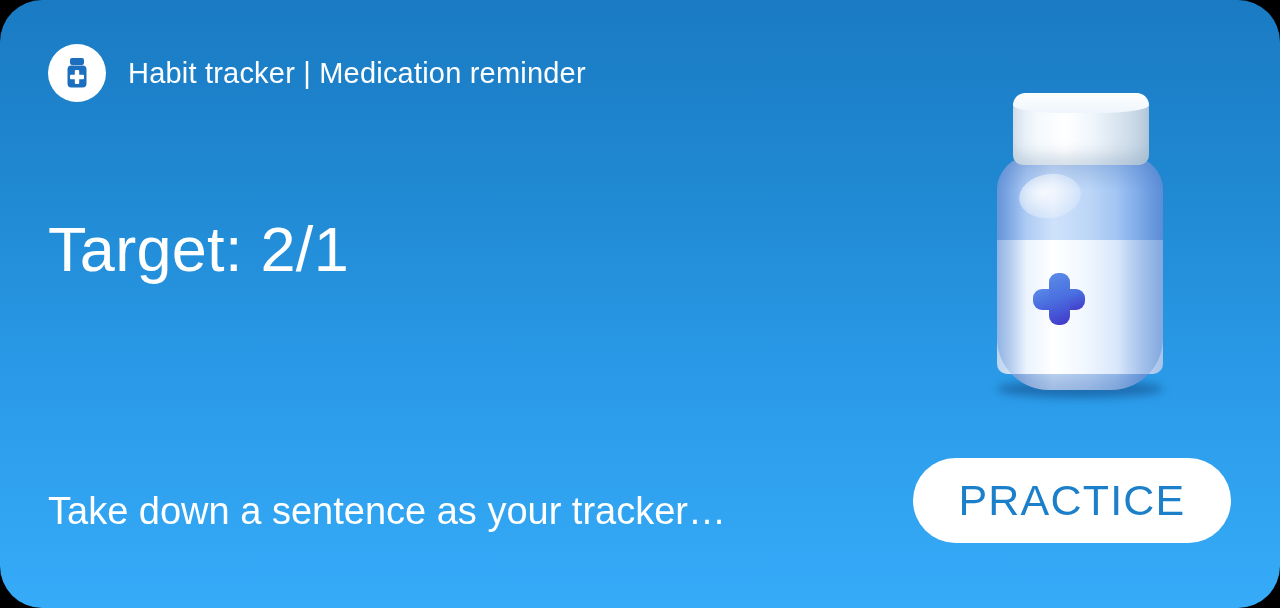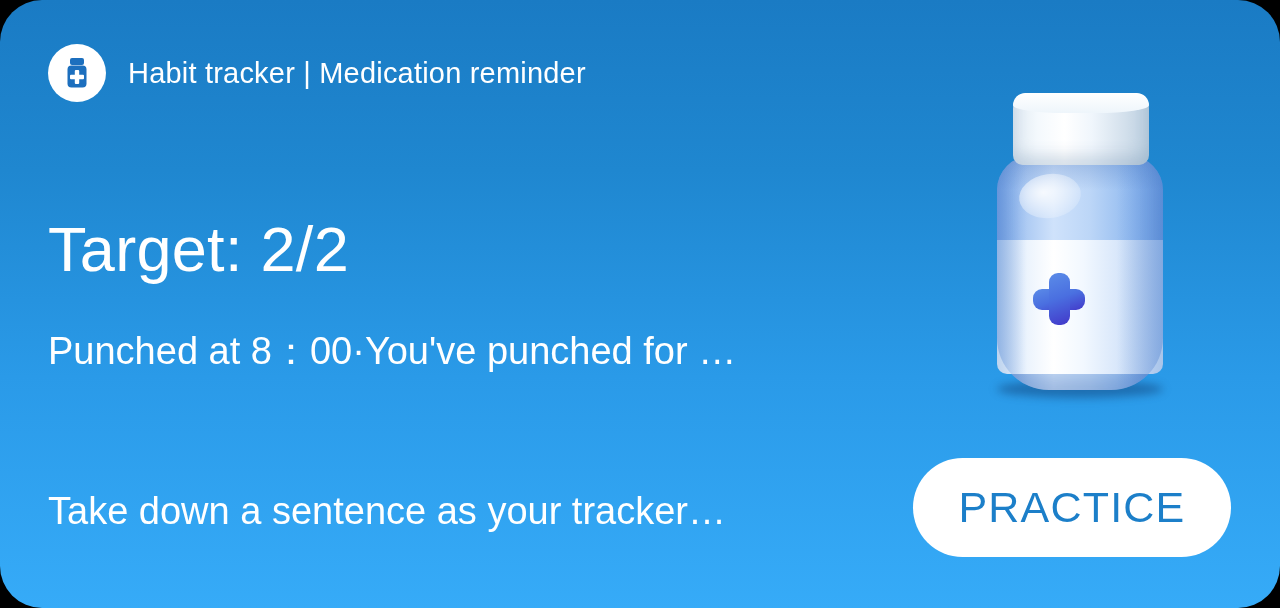--- a/index.html
+++ b/index.html
@@ -82,21 +82,21 @@
     font-weight: 400;
     white-space: nowrap;
   }
 
   
   .practice-btn {
     position: absolute;
     left: 913px;
     top: 458px;
     width: 318px;
-    height: 99px;
+    height: 85px;
     border-radius: 50px;
     background: #ffffff;
     border: none;
     color: #1c7fc9;
     font-family: "Liberation Sans", sans-serif;
     font-size: 43px;
     font-weight: 400;
     letter-spacing: 1.2px;
     cursor: pointer;
     display: flex;
@@ -227,22 +227,21 @@
       <svg width="36" height="36" viewBox="0 0 36 36" aria-hidden="true">
         <rect x="11" y="3" width="14" height="7" rx="2" fill="#1c6fbe"></rect>
         <rect x="8.5" y="10.5" width="19" height="22" rx="4" fill="#1c6fbe"></rect>
         <rect x="15.8" y="15" width="4.4" height="14" rx="1" fill="#ffffff"></rect>
         <rect x="11" y="19.8" width="14" height="4.4" rx="1" fill="#ffffff"></rect>
       </svg>
     </div>
     <div class="app-title">Habit tracker | Medication reminder</div>
   </div>
 
-  <div class="target-line">Target: 2/2</div>
-  <div class="punch-line">Punched at 8：00·You've punched for …</div>
+  <div class="target-line">Target: 2/1</div>
   <div class="note-line">Take down a sentence as your tracker…</div>
 
   <button class="practice-btn">PRACTICE</button>
 
   <div class="bottle">
     <div class="bottle-shadow"></div>
     <div class="bottle-body"></div>
     <div class="bottle-label"></div>
     <div class="bottle-neck-shade"></div>
     <div class="bottle-body-overlay"></div>

